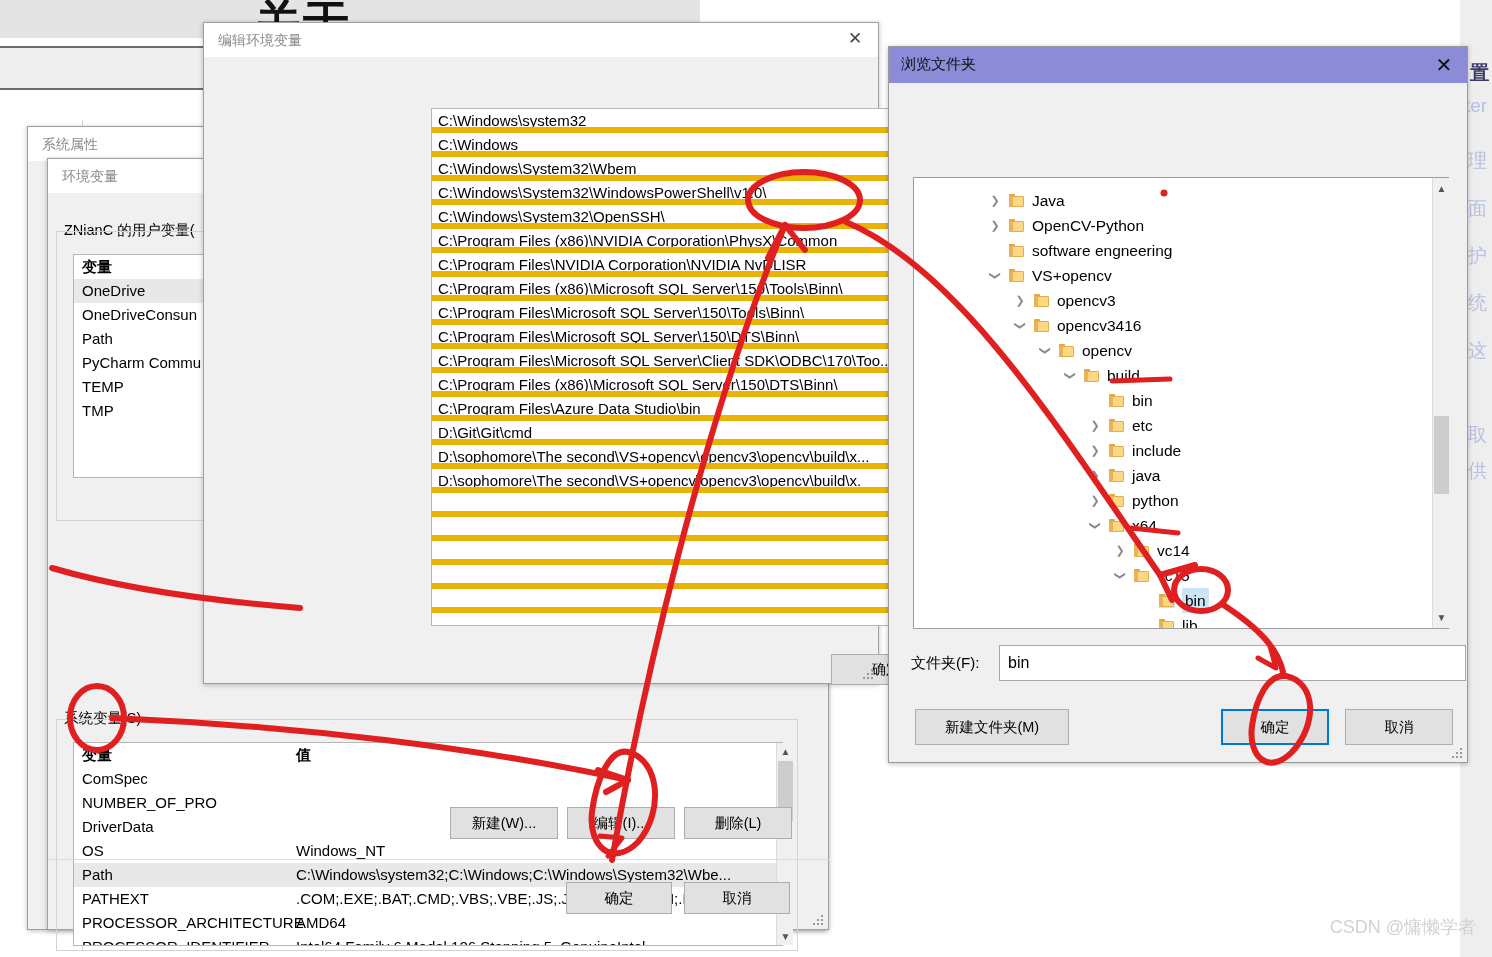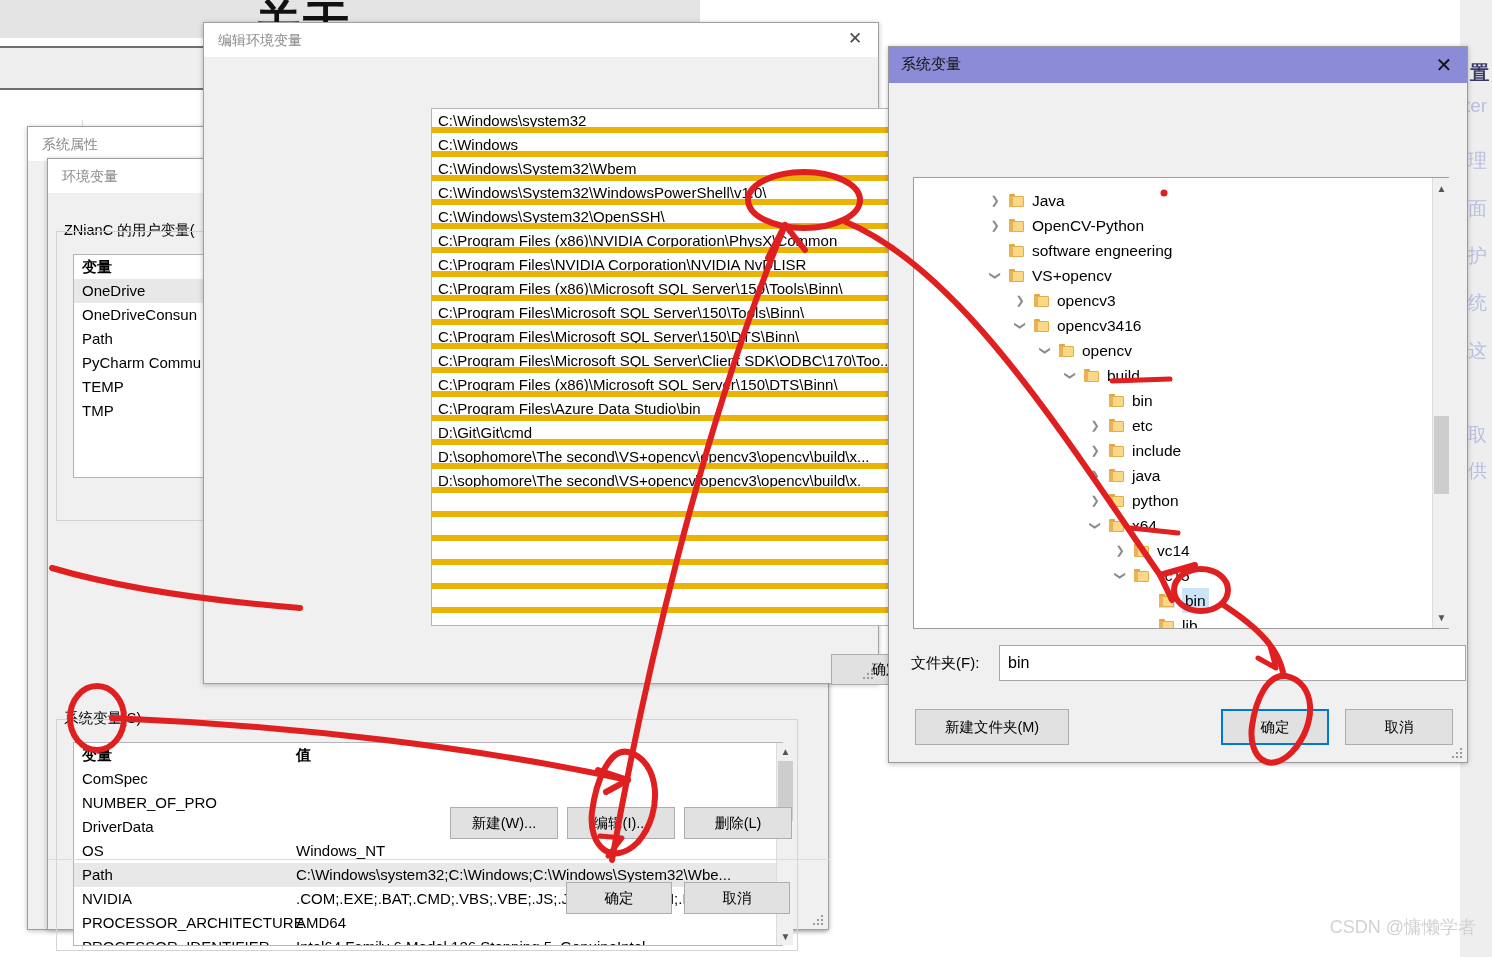--- a/index.html
+++ b/index.html
@@ -164,21 +164,21 @@
       </div>
       <div class="lrow2">
         <span class="c1">OS</span>
         <span class="c2">Windows_NT</span>
       </div>
       <div class="lrow2 sel">
         <span class="c1">Path</span>
         <span class="c2">C:\Windows\system32;C:\Windows;C:\Windows\System32\Wbe...</span>
       </div>
       <div class="lrow2">
-        <span class="c1">NVIDIA</span>
+        <span class="c1">PATHEXT</span>
         <span class="c2">.COM;.EXE;.BAT;.CMD;.VBS;.VBE;.JS;.JSE;.WSF;.WSH;.MSC</span>
       </div>
       <div class="lrow2">
         <span class="c1">PROCESSOR_ARCHITECTURE</span>
         <span class="c2">AMD64</span>
       </div>
       <div class="lrow2">
         <span class="c1">PROCESSOR_IDENTIFIER</span>
         <span class="c2">Intel64 Family 6 Model 126 Stepping 5, GenuineIntel</span>
       </div>
@@ -255,21 +255,21 @@
     <div class="btn" style="left: 749px; top: 135px; width: 110px; height: 33px; line-height: 31px;">编辑(E)</div>
     <div class="btn" style="left: 749px; top: 184px; width: 110px; height: 33px; line-height: 31px;">浏览(B)...</div>
     <div class="btn" style="left: 749px; top: 234px; width: 110px; height: 33px; line-height: 31px;">删除(D)</div>
     <div class="btn" style="left: 749px; top: 309px; width: 110px; height: 33px; line-height: 31px;">上移(U)</div>
     <div class="btn" style="left: 749px; top: 359px; width: 110px; height: 33px; line-height: 31px;">下移(O)</div>
     <div class="btn" style="left: 749px; top: 434px; width: 110px; height: 33px; line-height: 31px;">编辑文本(T)...</div>
   </div>
 
 <div class="win" id="win-browse">
   <div id="browse-titlebar">
-    <div class="t">系统变量</div>
+    <div class="t">浏览文件夹</div>
     <div class="x">✕</div>
   </div>
 
   <div id="browse-tree">
       <div style="position: relative; margin-top: 10px;">
         <div class="tnode">
           <span class="chev" style="left:73px;">❯</span>
           <span class="folder" style="left:95px;"><span class="fldr"><span class="tab"></span><span class="body"></span><span class="spine"></span></span></span>
           <span class="lbl" style="left:118px;">Java</span>
         </div>

